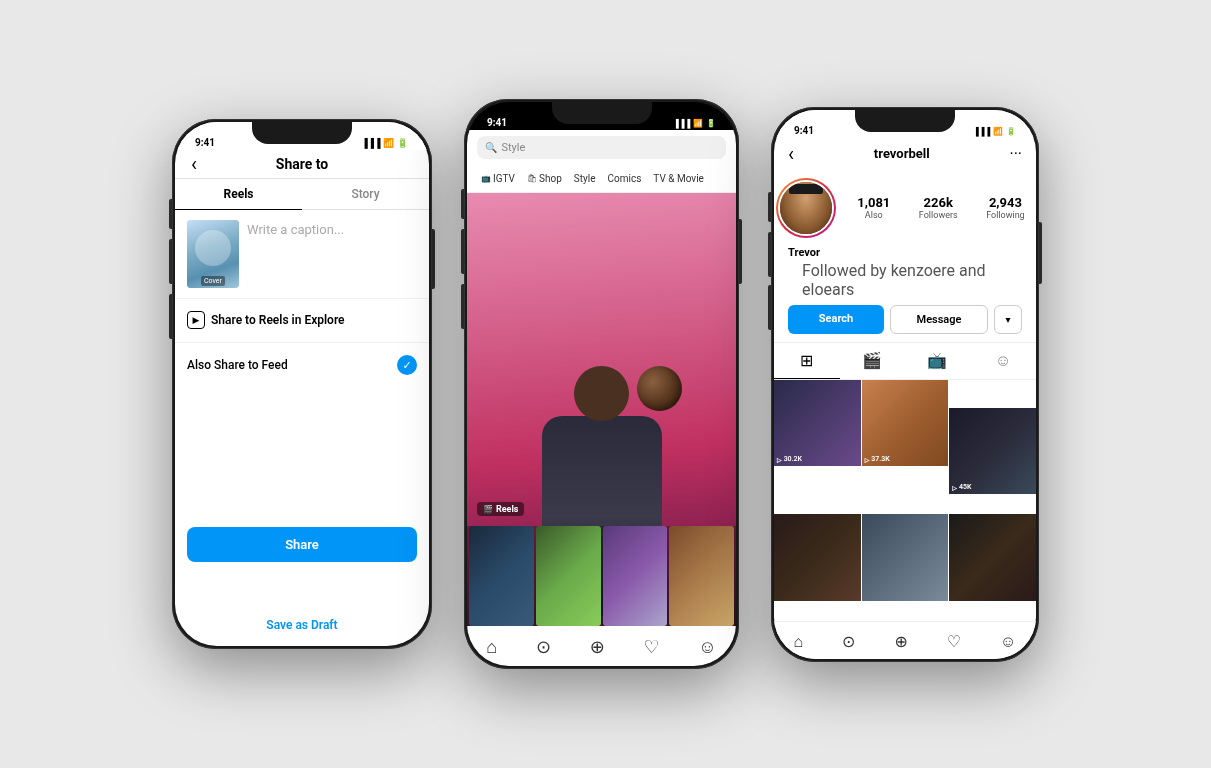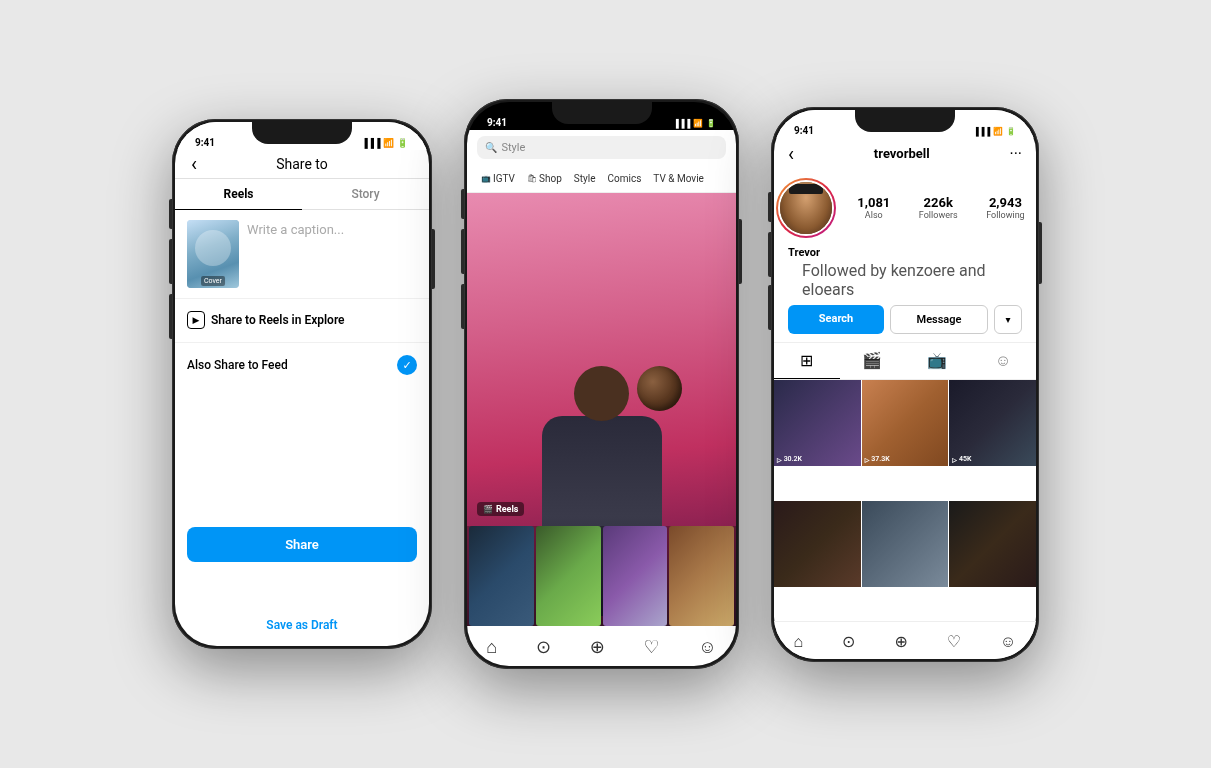--- a/index.html
+++ b/index.html
@@ -83,21 +83,21 @@
       position: relative;
       flex-shrink: 0;
     }
     .share-header .back-btn {
       position: absolute;
       left: 16px;
       font-size: 20px;
       color: #000;
       line-height: 1;
     }
-    .share-header .title { font-size: 14px; font-weight: 400; text-align: center; }
+    .share-header .title { font-size: 14px; font-weight: 700; text-align: center; }
     .tabs-row {
       display: flex;
       border-bottom: 1px solid #e0e0e0;
       flex-shrink: 0;
     }
     .tab-item {
       flex: 1;
       text-align: center;
       padding: 8px 0;
       font-size: 12px;
@@ -478,21 +478,21 @@
       gap: 1px;
       height: 100%;
     }
     .grid-cell {
       aspect-ratio: 1;
       position: relative;
       overflow: hidden;
     }
     .gc-1 { background: linear-gradient(135deg, #2a2a4a, #4a3a6a, #6a4a8a); }
     .gc-2 { background: linear-gradient(135deg, #c88050, #a06030, #804820); }
-    .gc-3 { background: linear-gradient(135deg, #1a1a2a, #2a2a3a, #3a4a5a); }
+    .gc-3 { background: linear-gradient(135deg, #1a1a2a, #2a2a3a, #3a4a5a); margin-top: 28px; }
     .gc-4 { background: linear-gradient(135deg, #2a1a1a, #3a2a1a, #5a3a2a); }
     .gc-5 { background: linear-gradient(135deg, #3a4a5a, #5a6a7a, #7a8a9a); }
     .gc-6 { background: linear-gradient(135deg, #1a1a1a, #3a2a1a, #2a1a1a); }
     .grid-stat {
       position: absolute;
       bottom: 3px;
       left: 3px;
       color: #fff;
       font-size: 7px;
       font-weight: 600;

